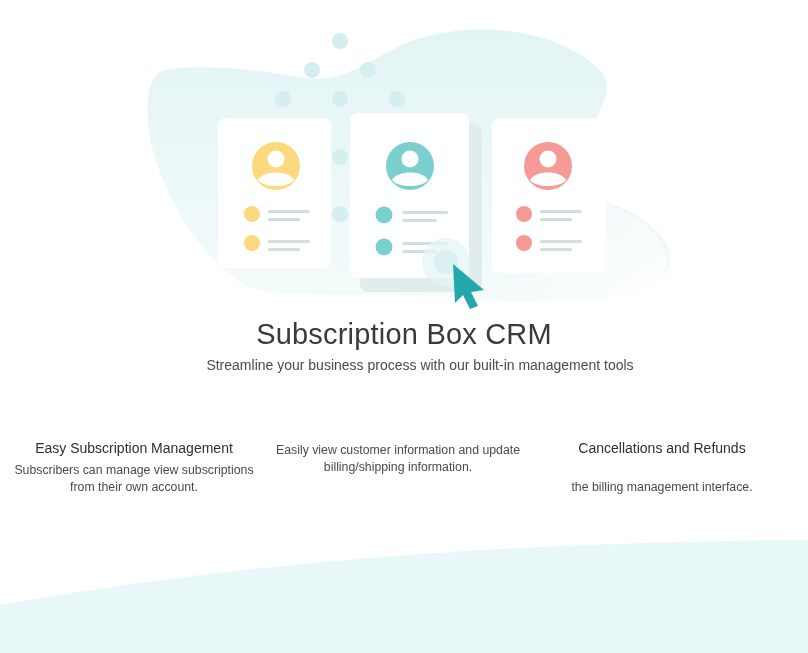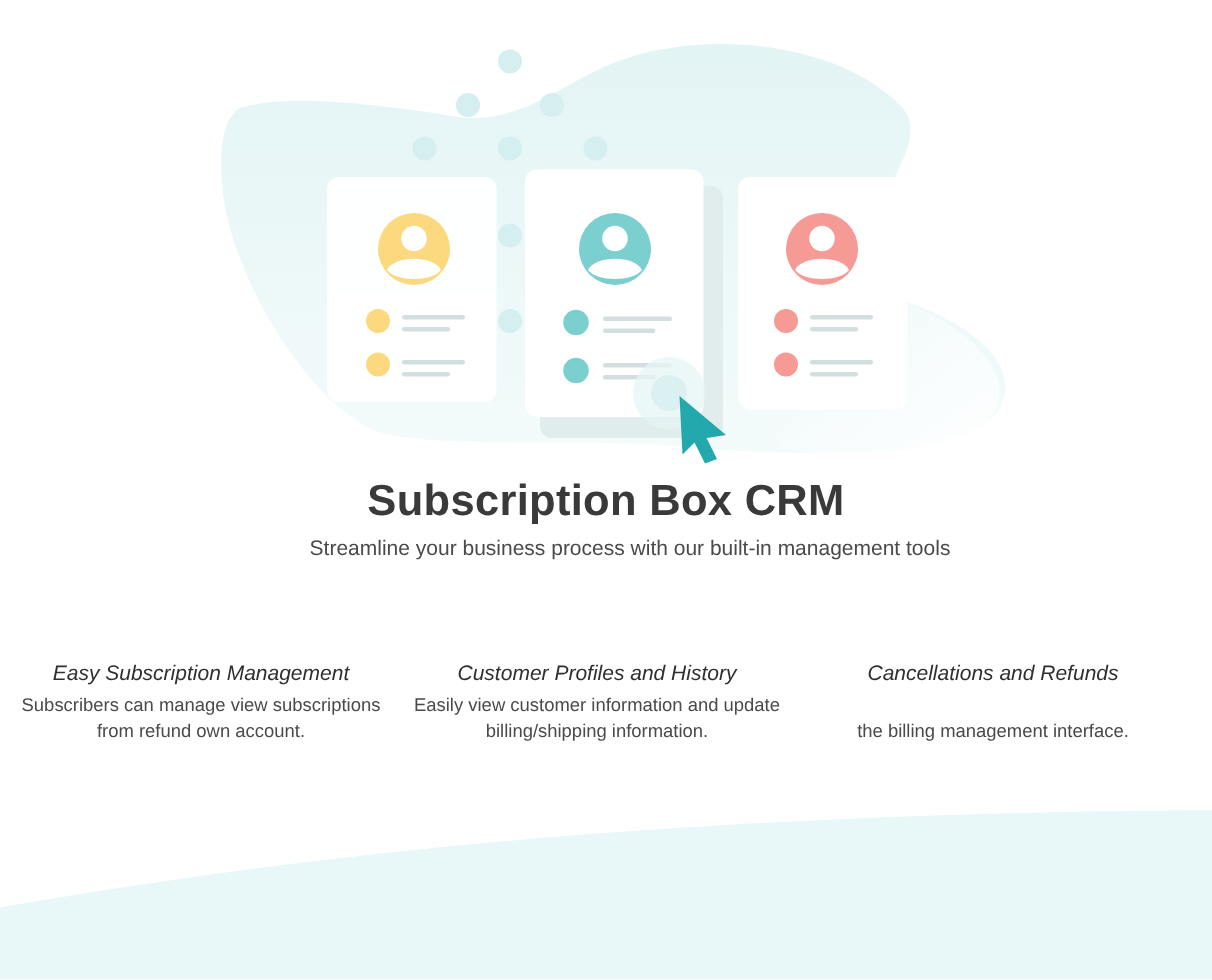--- a/index.html
+++ b/index.html
@@ -6,33 +6,33 @@
   body {
     width: 808px; height: 653px; overflow: hidden; position: relative;
     background: #ffffff;
     font-family: "Liberation Sans", sans-serif;
     color: #3c3c3c;
   }
   .hero-illustration { position: absolute; left: 0; top: 0; width: 808px; height: 320px; }
   .hero-illustration svg { position: absolute; left: 0; top: 0; }
   .title {
     position: absolute; left: 0; width: 808px; top: 318px;
-    text-align: center; font-size: 29px; font-weight: 700; color: #3a3a3a;
+    text-align: center; font-size: 29px; font-weight: 400; color: #3a3a3a;
     letter-spacing: 0.2px; margin: 0;
   }
   .subtitle {
     position: absolute; left: 0; width: 808px; top: 357px;
     text-align: center; font-size: 14px; color: #4a4a4a; margin: 0; padding-left: 16px;
   }
   .features { position: absolute; top: 438px; left: 0; width: 808px; }
   .feature {
     position: absolute; text-align: center;
   }
   .feature h3 {
-    margin: 0; font-size: 14px; font-weight: 400; color: #2f2f2f; line-height: 20px; font-style: italic;
+    margin: 0; font-size: 14px; font-weight: 400; color: #2f2f2f; line-height: 20px;
   }
   .feature p {
     margin: 4px 0 0 0; font-size: 12.3px; color: #4a4a4a; line-height: 17px;
   }
   .bottom-wave { position: absolute; left: 0; top: 530px; width: 808px; height: 123px; }
 </style>
 </head>
 <body>
 
 <div class="hero-illustration">
@@ -111,25 +111,24 @@
 </div>
 
 <h1 class="title">Subscription Box CRM</h1>
 <p class="subtitle">Streamline your business process with our built-in management tools</p>
 
 <div class="features">
   <div class="feature" style="left:0; width:268px;">
     <h3>Easy Subscription Management</h3>
     <p>
       <span>Subscribers can manage view subscriptions</span><br>
-      <span>from refund own account.</span>
+      <span>from their own account.</span>
     </p>
   </div>
   <div class="feature" style="left:263px; width:270px;">
-    <h3>Customer Profiles and History</h3>
     <p>
       <span>Easily view customer information and update</span><br>
       <span>billing/shipping information.</span>
     </p>
   </div>
   <div class="feature" style="left:527px; width:270px;">
     <h3>Cancellations and Refunds</h3>
     <p>
       <br>
       <span>the billing management interface.</span>

